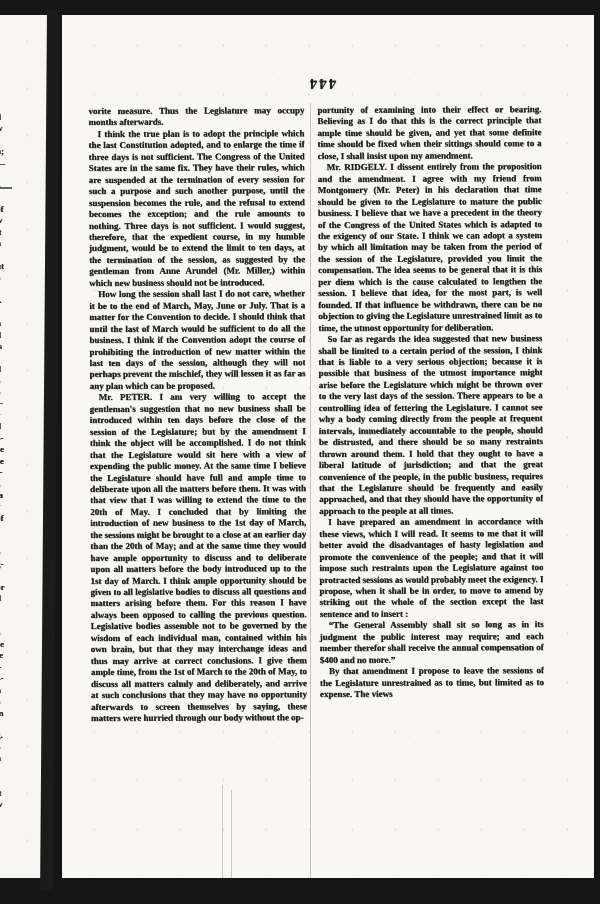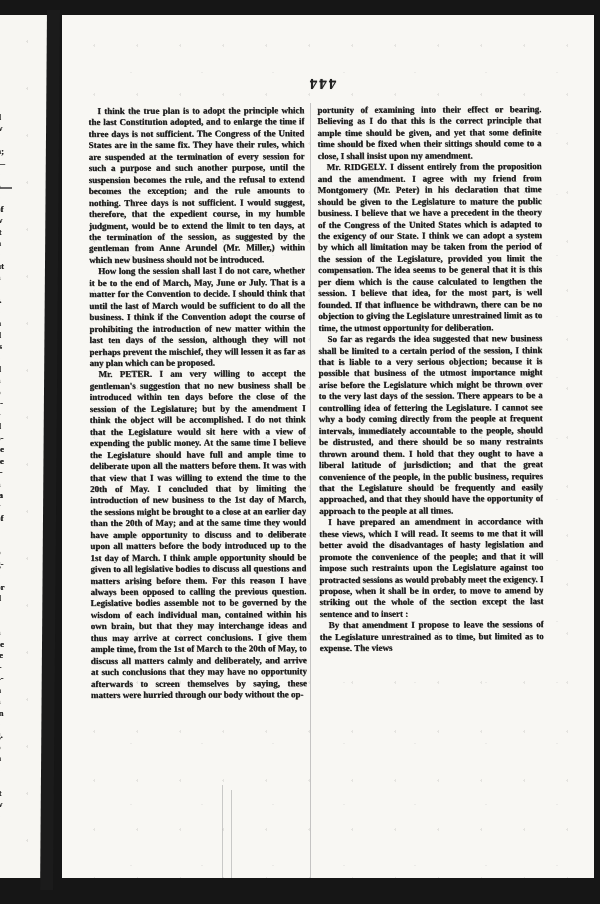--- a/index.html
+++ b/index.html
@@ -154,26 +154,28 @@
 <div class="page">
 
   <div class="page-number">444</div>
 
   <div class="col-rule"></div>
   <div class="crease crease-1"></div>
   <div class="crease crease-2"></div>
 
   <div class="columns">
     <div class="col col-left">
+      <p class="cont">vorite measure.  Thus the Legislature may occupy months afterwards.</p>
       <p>I think the true plan is to adopt the principle which the last Constitution adopted, and to enlarge the time if three days is not sufficient.  The Congress of the United States are in the same fix.  They have their rules, which are suspended at the termination of every session for such a purpose and such another purpose, until the suspension becomes the rule, and the refusal to extend becomes the exception; and the rule amounts to nothing.  Three days is not sufficient.  I would suggest, therefore, that the expedient course, in my humble judgment, would be to extend the limit to ten days, at the termination of the session, as suggested by the gentleman from Anne Arundel (Mr. Miller,) within which new business should not be introduced.</p>
       <p>How long the session shall last I do not care, whether it be to the end of March, May, June or July.  That is a matter for the Convention to decide.  I should think that until the last of March would be sufficient to do all the business.  I think if the Convention adopt the course of prohibiting the introduction of new matter within the last ten days of the session, although they will not perhaps prevent the mischief, they will lessen it as far as any plan which can be proposed.</p>
       <p>Mr. PETER.  I am very willing to accept the gentleman's suggestion that no new business shall be introduced within ten days before the close of the session of the Legislature; but by the amendment I think the object will be accomplished.  I do not think that the Legislature would sit here with a view of expending the public money.  At the same time I believe the Legislature should have full and ample time to deliberate upon all the matters before them.  It was with that view that I was willing to extend the time to the 20th of May.  I concluded that by limiting the introduction of new business to the 1st day of March, the sessions might be brought to a close at an earlier day than the 20th of May; and at the same time they would have ample opportunity to discuss and to deliberate upon all matters before the body introduced up to the 1st day of March.  I think ample opportunity should be given to all legislative bodies to discuss all questions and matters arising before them.  For this reason I have always been opposed to calling the previous question.  Legislative bodies assemble not to be governed by the wisdom of each individual man, contained within his own brain, but that they may interchange ideas and thus may arrive at correct conclusions.  I give them ample time, from the 1st of March to the 20th of May, to discuss all matters calmly and deliberately, and arrive at such conclusions that they may have no opportunity afterwards to screen themselves by saying, these matters were hurried through our body without the op-</p>
     </div>
     <div class="col col-right">
       <p class="cont">portunity of examining into their effect or bearing.  Believing as I do that this is the correct principle that ample time should be given, and yet that some definite time should be fixed when their sittings should come to a close, I shall insist upon my amendment.</p>
       <p>Mr. RIDGELY.  I dissent entirely from the proposition and the amendment.  I agree with my friend from Montgomery (Mr. Peter) in his declaration that time should be given to the Legislature to mature the public business.  I believe that we have a precedent in the theory of the Congress of the United States which is adapted to the exigency of our State.  I think we can adopt a system by which all limitation may be taken from the period of the session of the Legislature, provided you limit the compensation.  The idea seems to be general that it is this per diem which is the cause calculated to lengthen the session.  I believe that idea, for the most part, is well founded.  If that influence be withdrawn, there can be no objection to giving the Legislature unrestrained limit as to time, the utmost opportunity for deliberation.</p>
       <p>So far as regards the idea suggested that new business shall be limited to a certain period of the session, I think that is liable to a very serious objection; because it is possible that business of the utmost importance might arise before the Legislature which might be thrown over to the very last days of the session.  There appears to be a controlling idea of fettering the Legislature.  I cannot see why a body coming directly from the people at frequent intervals, immediately accountable to the people, should be distrusted, and there should be so many restraints thrown around them.  I hold that they ought to have a liberal latitude of jurisdiction; and that the great convenience of the people, in the public business, requires that the Legislature should be frequently and easily approached, and that they should have the opportunity of approach to the people at all times.</p>
       <p>I have prepared an amendment in accordance with these views, which I will read.  It seems to me that it will better avoid the disadvantages of hasty legislation and promote the convenience of the people; and that it will impose such restraints upon the Legislature against too protracted sessions as would probably meet the exigency.  I propose, when it shall be in order, to move to amend by striking out the whole of the section except the last sentence and to insert :</p>
+      <p>“The General Assembly shall sit so long as in its judgment the public interest may require; and each member therefor shall receive the annual compensation of $400 and no more.”</p>
       <p>By that amendment I propose to leave the sessions of the Legislature unrestrained as to time, but limited as to expense.  The views</p>
     </div>
   </div>
 
 </div>
 
 </body></html>

